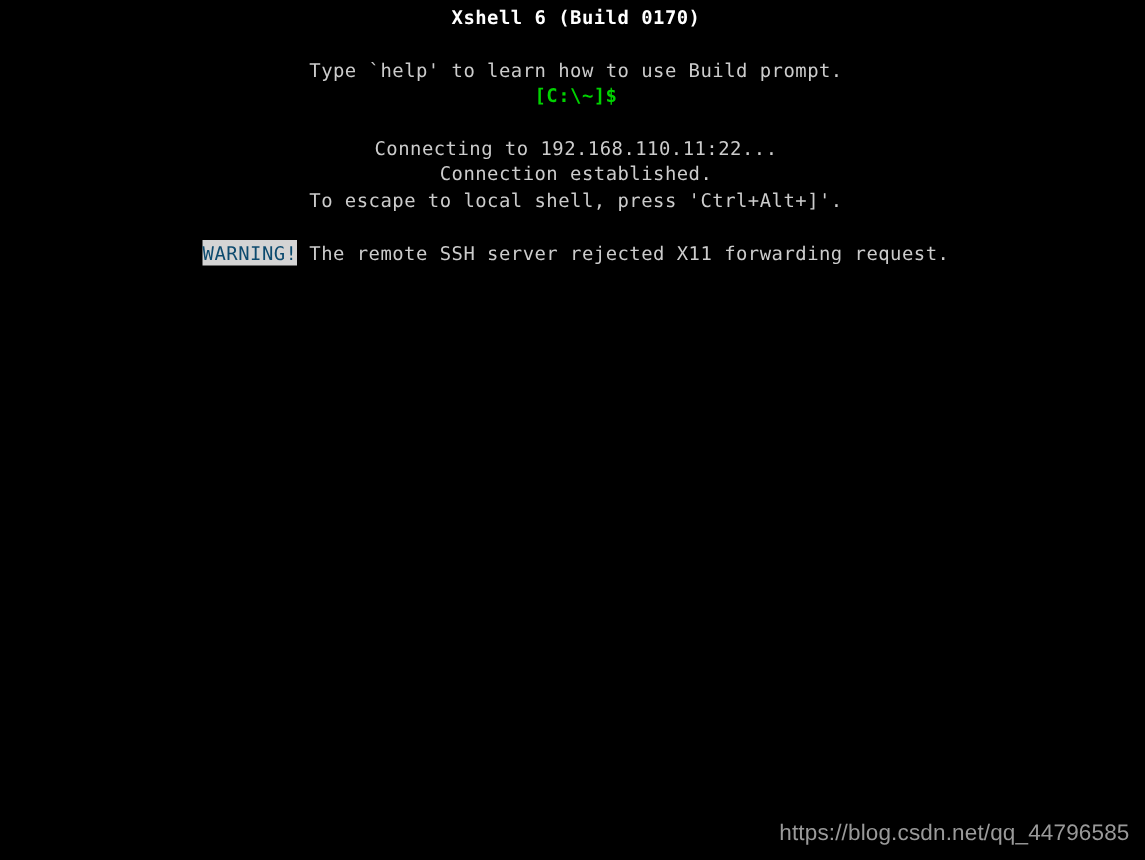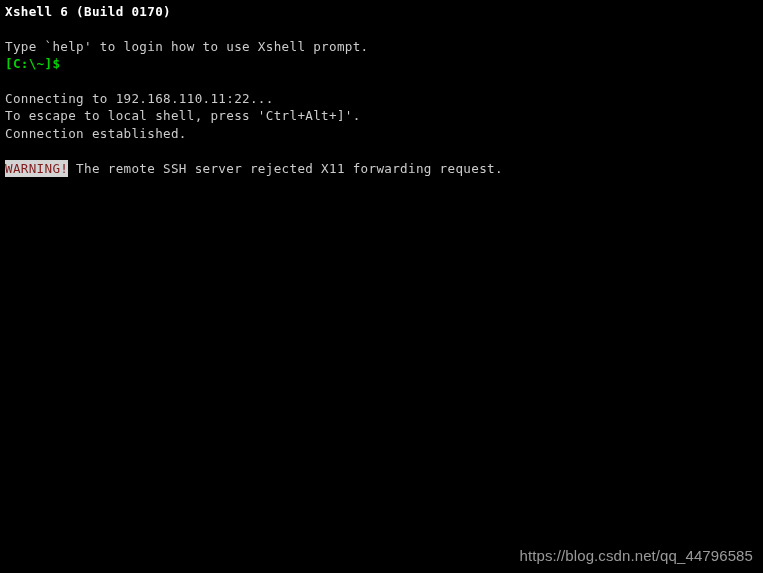--- a/index.html
+++ b/index.html
@@ -15,20 +15,21 @@
     background: #000000;
     overflow: hidden;
     font-family: "DejaVu Sans Mono", "Liberation Mono", monospace;
   }
   #terminal-screen {
     position: absolute;
     left: 5px;
     top: 3px;
     right: 0;
     bottom: 0;
+    text-align: center;
   }
   .term-line {
     height: 17.4px;
     line-height: 17.4px;
     font-size: 12.6px;
     letter-spacing: 0.32px;
     white-space: pre;
     color: #c8c8c8;
   }
   .term-line.blank {
@@ -40,21 +41,21 @@
   }
   .c-white {
     color: #cccccc;
   }
   .c-green {
     color: #00d200;
     font-weight: bold;
   }
   .c-inverse {
     background: #d4d4d4;
-    color: #7f1d1d;
+    color: #0c4a6e;
     padding: 1px 0 1px 0;
     margin-top: 24px;
   }
   .cursor-block {
     display: inline-block;
     width: 8px;
     height: 13px;
     background: #00ff00;
     vertical-align: -2px;
   }
@@ -74,31 +75,31 @@
 <body>
 
 <div id="terminal-window">
   <div id="terminal-screen">
 
     <div class="term-line"><span class="c-bright-white">Xshell 6 (Build 0170)</span></div>
 
 
     <div class="term-line blank">&nbsp;</div>
 
-    <div class="term-line"><span class="c-white">Type `help' to login how to use Xshell prompt.</span></div>
+    <div class="term-line"><span class="c-white">Type `help' to learn how to use Build prompt.</span></div>
 
     <div class="term-line"><span class="c-green">[C:\~]$</span></div>
 
     <div class="term-line blank">&nbsp;</div>
 
     <div class="term-line"><span class="c-white">Connecting to 192.168.110.11:22...</span></div>
 
+    <div class="term-line"><span class="c-white">Connection established.</span></div>
+
     <div class="term-line"><span class="c-white">To escape to local shell, press 'Ctrl+Alt+]'.</span></div>
-
-    <div class="term-line"><span class="c-white">Connection established.</span></div>
 
     <div class="term-line blank">&nbsp;</div>
 
     <div class="term-line"><span class="c-inverse">WARNING!</span><span class="c-white"> The remote SSH server rejected X11 forwarding request.</span></div>
 
 
 
   </div>
 
   <div id="watermark">https://blog.csdn.net/qq_44796585</div>

